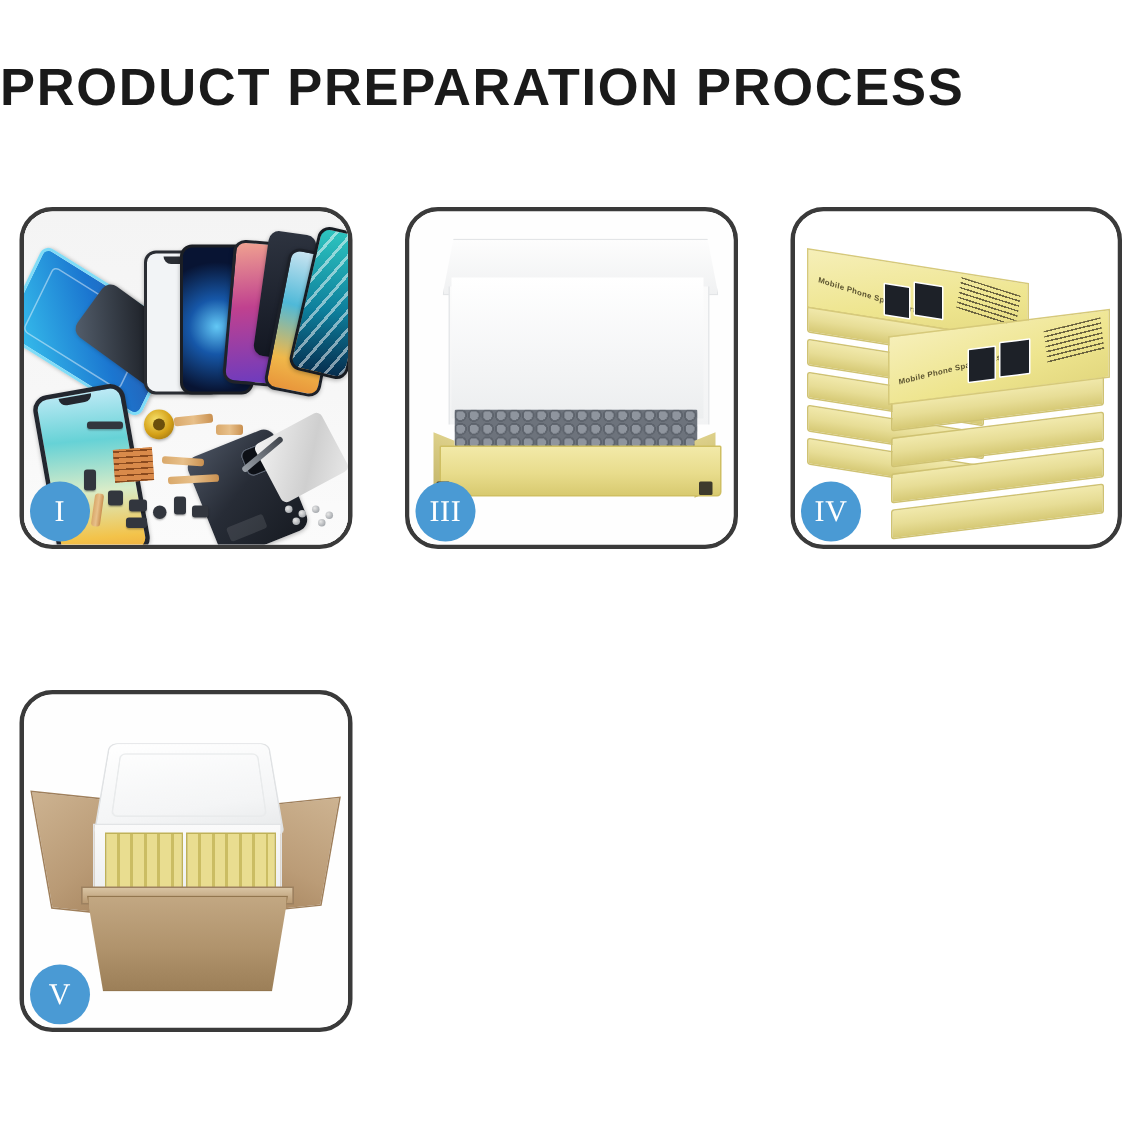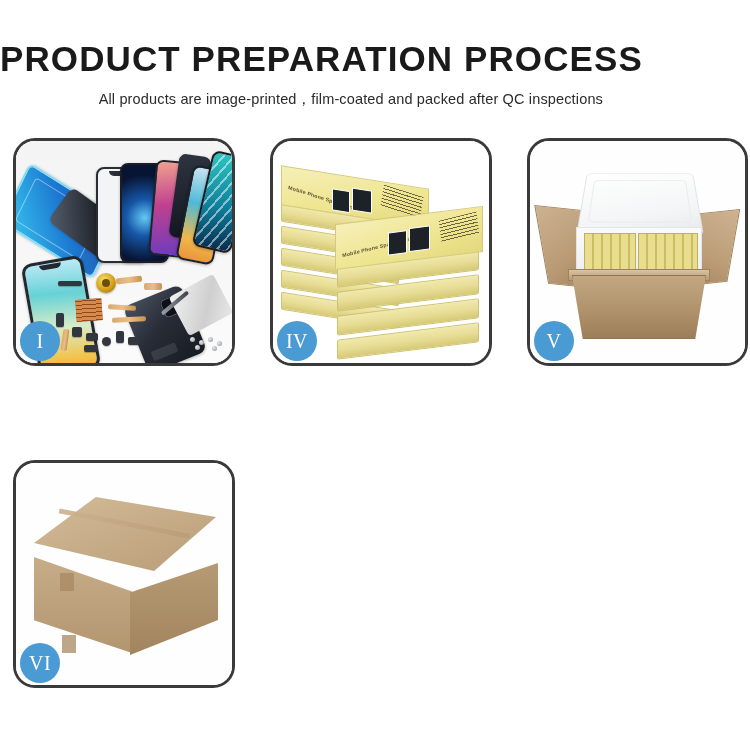--- a/index.html
+++ b/index.html
@@ -21,21 +21,21 @@
     height: 750px;
     background: #ffffff;
   }
 
   
   .header {
     position: absolute;
     left: 0;
     top: 40px;
     width: 603px;
-    text-align: right;
+    text-align: left;
   }
   .main-title {
     font-family: "Liberation Sans", sans-serif;
     font-size: 35px;
     font-weight: bold;
     letter-spacing: 1.1px;
     color: #1a1a1a;
     line-height: 1.1;
     margin: 0;
     white-space: nowrap;
@@ -445,21 +445,20 @@
     opacity: 0.75;
   }
 </style>
 </head>
 <body>
 
 <div class="page">
 
   <div class="header">
     <h1 class="main-title">PRODUCT PREPARATION PROCESS</h1>
-    <p class="sub-title">All products are image-printed，film-coated and packed after QC inspections</p>
   </div>
 
   <div class="grid">
 
     <div class="panel">
       <div class="panel-clip p1">
         <div class="p1-grad"></div>
 
         <div class="phone-screen ps-a"></div>
         <div class="phone-screen ps-b"></div>
@@ -497,20 +496,34 @@
           <i style="left:18px;top:0;"></i>
             <i style="left:27px;top:4px;"></i>
           <i style="left:5px;top:8px;"></i>
             <i style="left:22px;top:9px;"></i>
         </div>
       </div>
       <div class="badge">I</div>
     </div>
 
 
+    <div class="panel">
+      <div class="panel-clip p3-bg">
+        <div class="box3-lid"></div>
+        <div class="box3-inner"></div>
+        <div class="box3-foam"></div>
+        <div class="box3-bubbles"></div>
+        <div class="box3-side"></div>
+        <div class="box3-side-r"></div>
+        <div class="box3-front"></div>
+        <div class="box3-corner" style="left:18px;top:180px;"></div>
+        <div class="box3-corner" style="right:14px;top:180px;"></div>
+      </div>
+      <div class="badge">III</div>
+    </div>
 
     <div class="panel">
       <div class="panel-clip p4-bg">
         <div class="stack">
 
           <div class="sbox" style="left:2px;top:50px;width:116px;height:16px;transform:skewY(9deg);"></div>
           <div class="sbox" style="left:2px;top:72px;width:116px;height:16px;transform:skewY(9deg);"></div>
           <div class="sbox" style="left:2px;top:94px;width:116px;height:16px;transform:skewY(9deg);"></div>
           <div class="sbox" style="left:2px;top:116px;width:116px;height:16px;transform:skewY(9deg);"></div>
           <div class="sbox" style="left:2px;top:138px;width:116px;height:16px;transform:skewY(9deg);"></div>
@@ -545,26 +558,15 @@
         <div class="foam-lid"></div>
         <div class="foam-tray"></div>
         <div class="ybox-group" style="left:54px;width:50px;"></div>
         <div class="ybox-group" style="left:108px;width:58px;"></div>
         <div class="carton-rim"></div>
         <div class="carton-front"></div>
       </div>
       <div class="badge">V</div>
     </div>
 
-    <div class="panel">
-      <div class="panel-clip p6-bg">
-        <div class="c6-top"></div>
-        <div class="c6-seam"></div>
-        <div class="c6-left"></div>
-        <div class="c6-right"></div>
-        <div class="c6-tape" style="left:44px;top:110px;"></div>
-        <div class="c6-tape" style="left:46px;top:172px;"></div>
-      </div>
-      <div class="badge">VI</div>
-    </div>
 
   </div>
 </div>
 
 </body></html>

